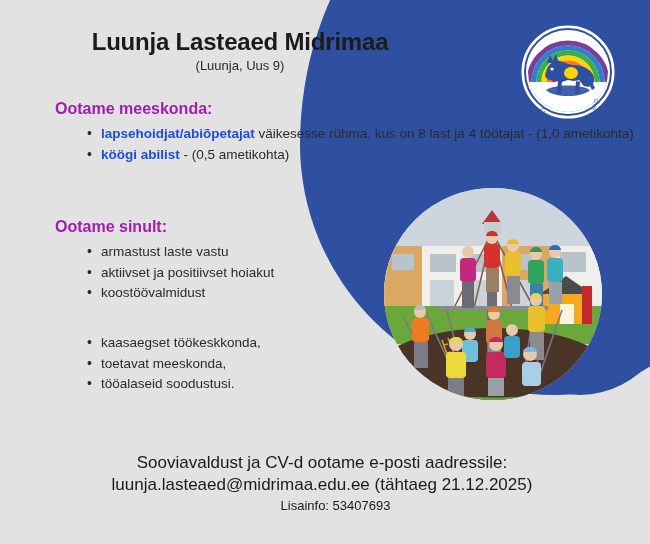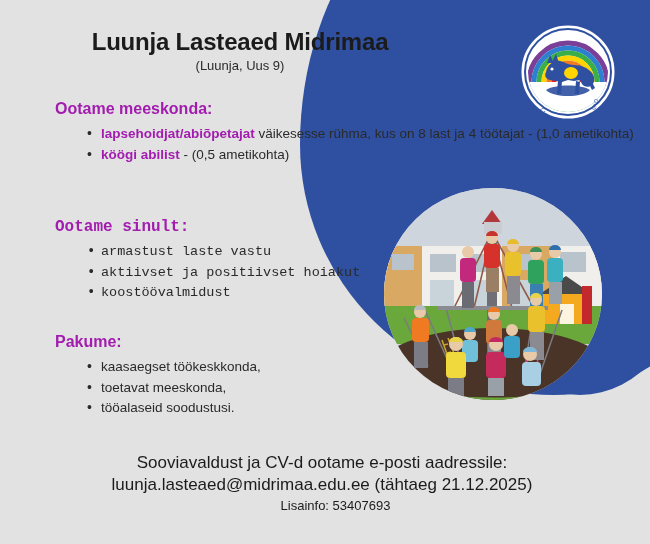--- a/index.html
+++ b/index.html
@@ -125,25 +125,25 @@
     margin-bottom: 1px;
   }
   .bullets li::before {
     content: "\2022";
     position: absolute;
     left: -14px;
     top: -1px;
     font-size: 14px;
     color: #2a2a2a;
   }
-  .bullets li b { font-weight: bold; color: #a21caf; }
+  .bullets li b { font-weight: bold; color: #1d4ed8; }
 
   #sec-team { top: 100px; }
   #sec-team .bullets li { line-height: 1.5; }
-  #sec-expect { top: 218px; font-family: Liberation Mono, monospace; }
+  #sec-expect { top: 218px; }
   #sec-offer  { top: 333px; }
 
   
   .footer {
     position: absolute;
     left: 0;
     top: 452px;
     width: 644px;
     text-align: center;
     z-index: 6;
@@ -343,21 +343,20 @@
   <div class="section" id="sec-expect">
     <div class="section-heading">Ootame sinult:</div>
     <ul class="bullets">
       <li><span>armastust laste vastu</span></li>
       <li><span>aktiivset ja positiivset hoiakut</span></li>
       <li><span>koostöövalmidust</span></li>
     </ul>
   </div>
 
   <div class="section" id="sec-offer">
-    <div class="section-heading">Pakume:</div>
     <ul class="bullets">
       <li><span>kaasaegset töökeskkonda,</span></li>
       <li><span>toetavat meeskonda,</span></li>
       <li><span>tööalaseid soodustusi.</span></li>
     </ul>
   </div>
 
   <div class="footer">
     <div class="footer-line">Sooviavaldust ja CV-d ootame e-posti aadressile:</div>
     <div class="footer-line">luunja.lasteaed@midrimaa.edu.ee (tähtaeg 21.12.2025)</div>

